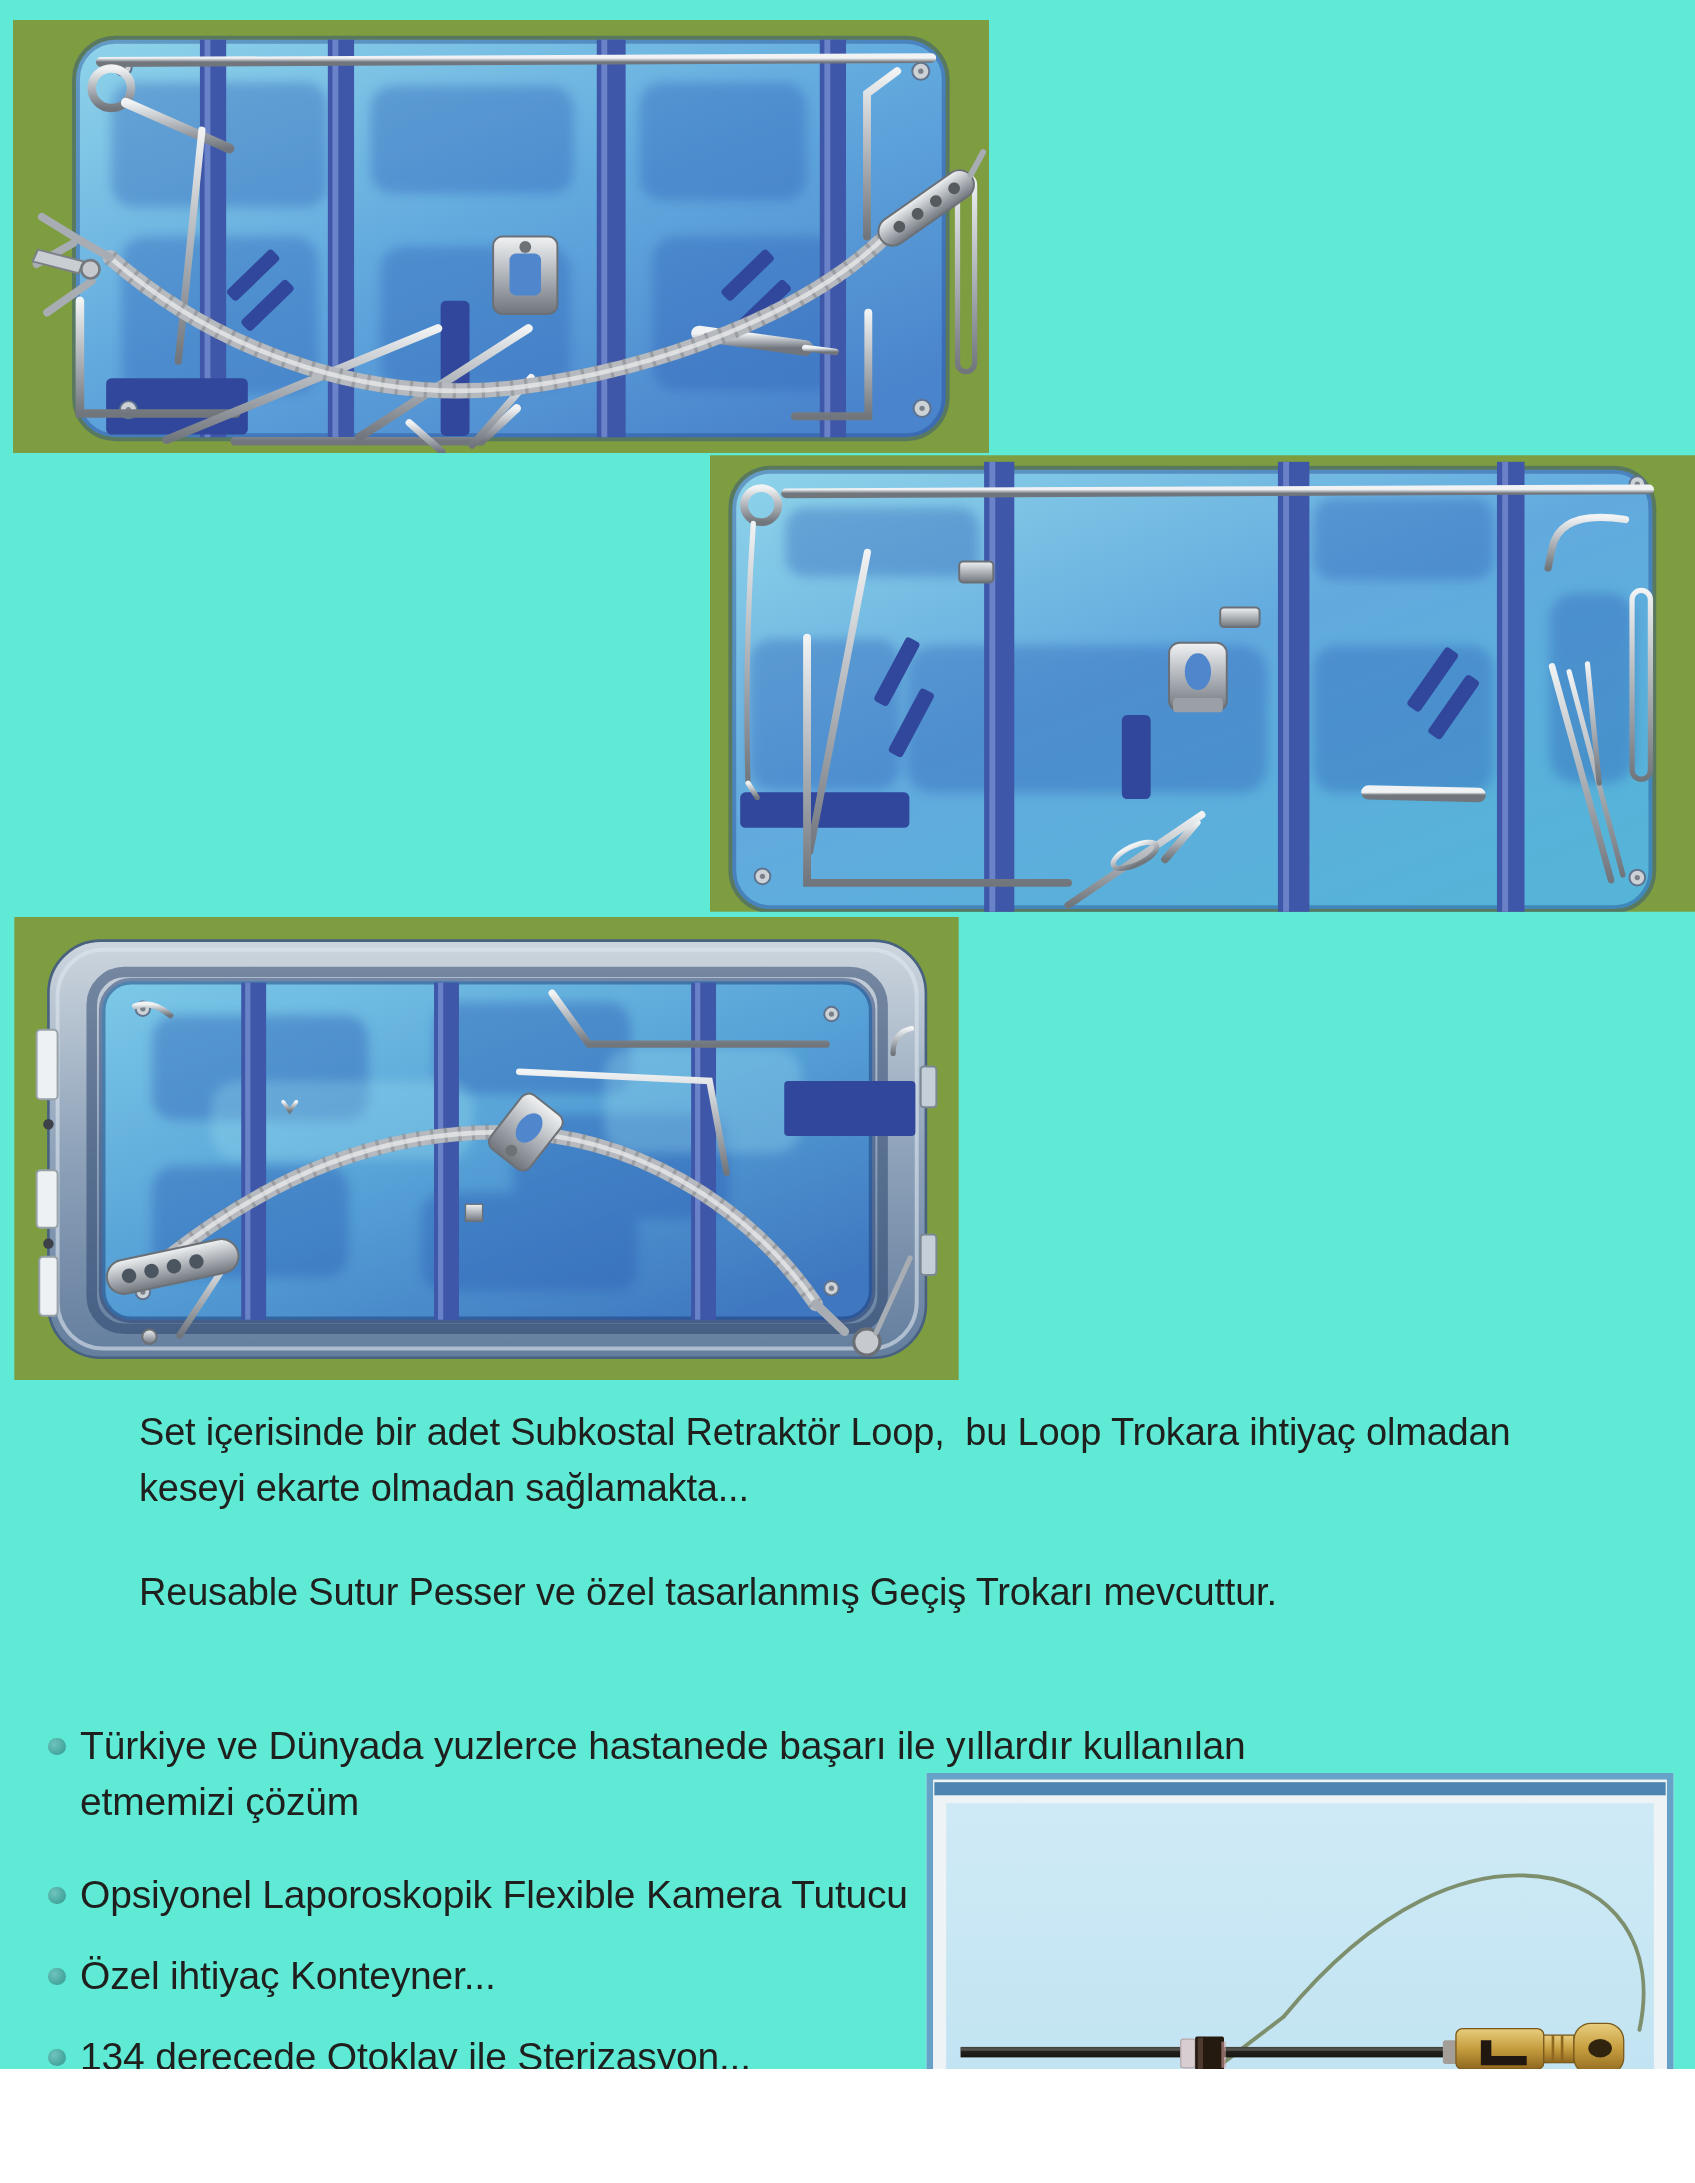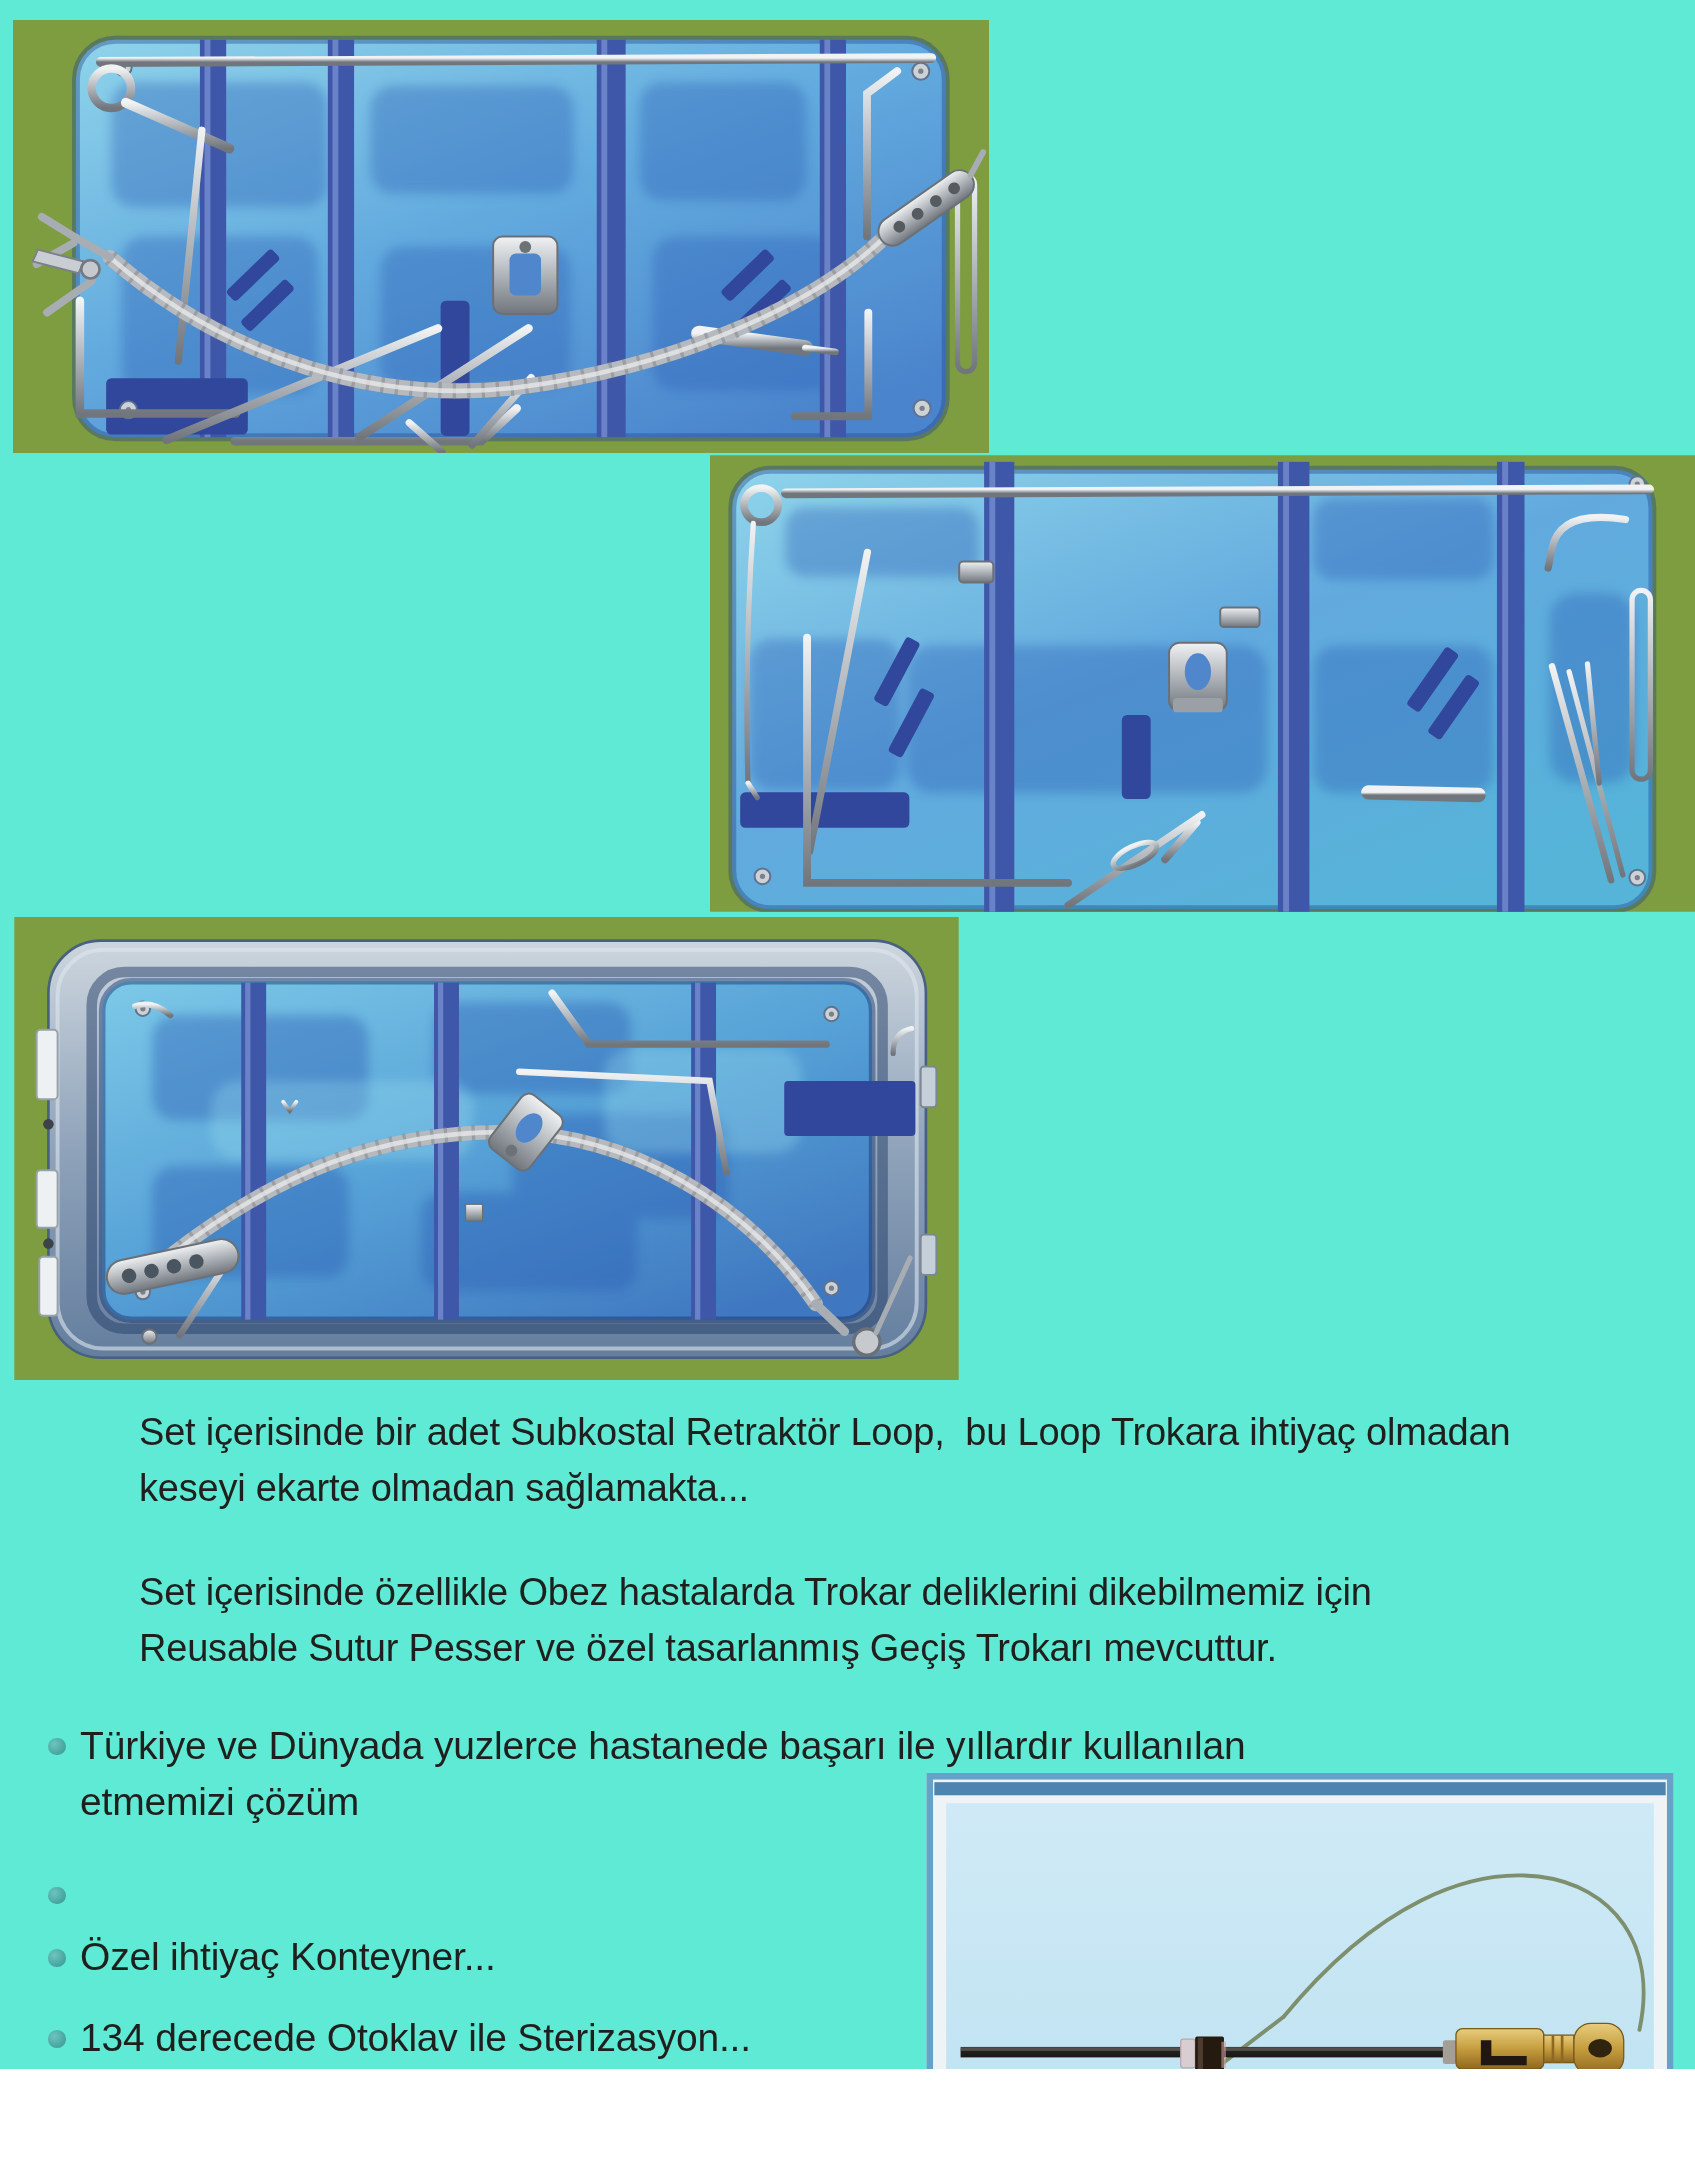--- a/index.html
+++ b/index.html
@@ -375,34 +375,36 @@
         <circle cx="0" cy="36" r="9" fill="#6d7277"></circle>
       </g>
     </svg>
   </div>
 
   <div class="para" style="left:139px;top:1404px;">
     <div class="line">Set içerisinde bir adet Subkostal Retraktör Loop,  bu Loop Trokara ihtiyaç olmadan</div>
     <div class="line">keseyi ekarte olmadan sağlamakta...</div>
   </div>
   <div class="para" style="left:139px;top:1564px;">
-    <div class="line">Set içerisinde özellikle Obez hastalarda Trokar deliklerini dikebilmemiz için</div>
     <div class="line">Reusable Sutur Pesser ve özel tasarlanmış Geçiş Trokarı mevcuttur.</div>
   </div>
 
   <ul class="bullets">
     <li class="first">
       <span class="dot"></span>
       <div>
         <div class="line">Türkiye ve Dünyada yuzlerce hastanede başarı ile yıllardır kullanılan</div>
         <div class="line">etmemizi çözüm</div>
       </div>
     </li>
     <li>
       <span class="dot"></span>
+      <div>
+        <div class="line">Opsiyonel Laporoskopik Flexible Kamera Tutucu</div>
+      </div>
     </li>
     <li>
       <span class="dot"></span>
       <div>
         <div class="line">Özel ihtiyaç Konteyner...</div>
       </div>
     </li>
     <li>
       <span class="dot"></span>
       <div>

